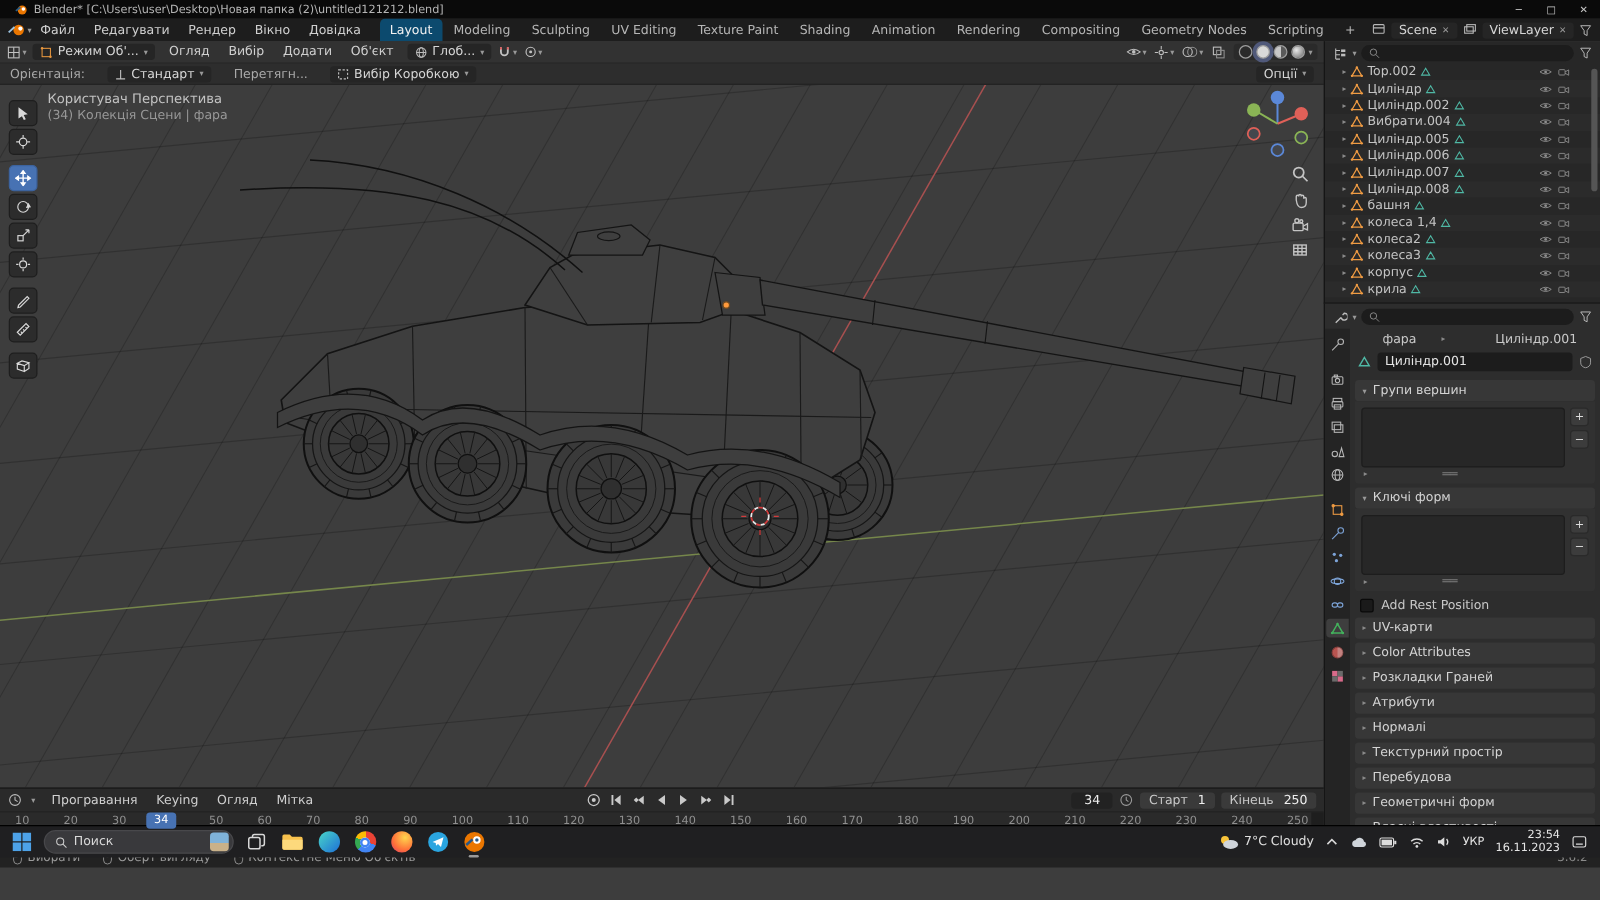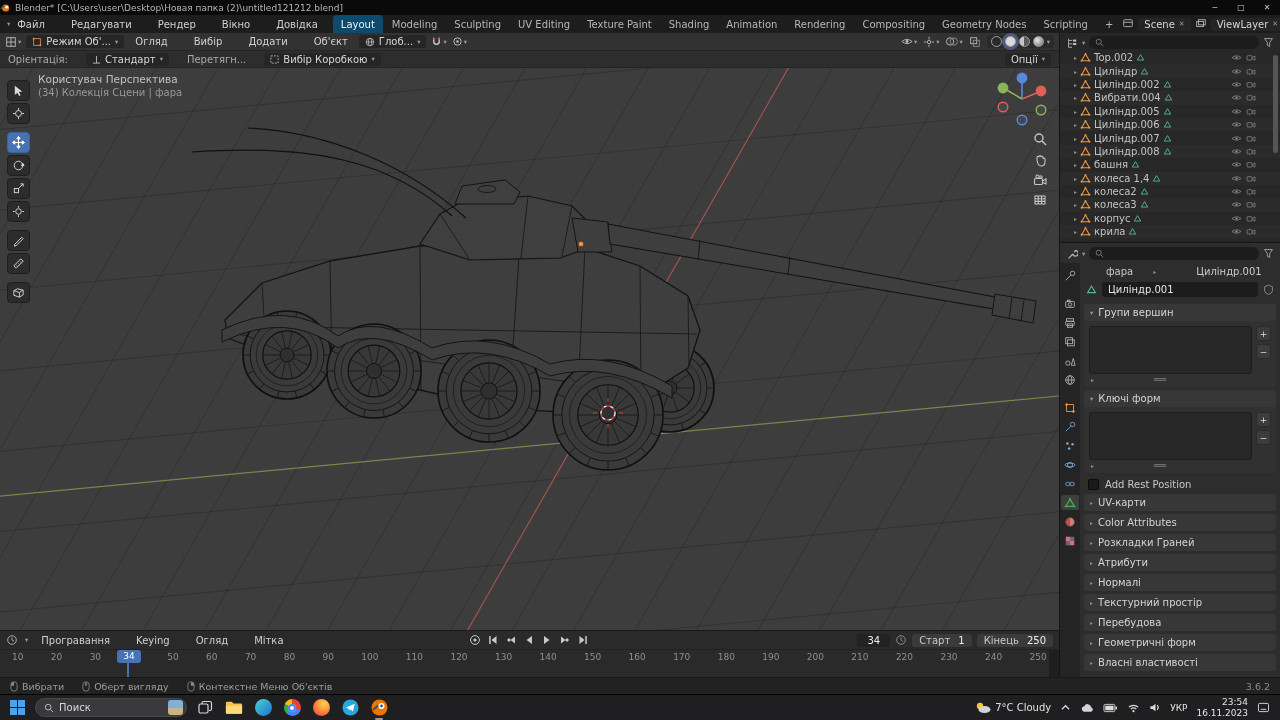--- a/index.html
+++ b/index.html
@@ -1,27 +1,27 @@
 <!DOCTYPE html>
 <html><head>
 <meta charset="utf-8">
 <style>
   *{box-sizing:border-box;margin:0;padding:0}
   body{background:#000;font-family:"DejaVu Sans",sans-serif}
   #root{position:relative;width:1280px;height:720px;overflow:hidden;background:#3d3d3d;font-size:10px;color:#c8c8c8}
   svg{display:block}
   
-  #titlebar{position:absolute;left:0;top:0;width:1280px;height:15px;background:#0a0a0a;display:flex;align-items:center;gap:5px;padding-left:0}
+  #titlebar{position:absolute;left:0;top:0;width:1280px;height:15px;background:#0a0a0a;display:flex;align-items:center;gap:5px;padding-left:12px}
   .title-text{font-size:9px;color:#b5b5b5;white-space:nowrap;overflow:hidden;flex:1}
   .winbtns{display:flex;height:15px}
   .winbtn{width:26px;text-align:center;font-size:8px;line-height:15px;color:#c9c9c9}
   
   #menubar{position:absolute;left:0;top:15px;width:1280px;height:18px;background:#1d1d1d;display:flex;align-items:center;gap:1px;padding:0 6px}
   .menu{padding:1px 6px;border-radius:3px;color:#d0d0d0;white-space:nowrap}
-  .menus{display:flex;align-items:center;gap:14px}
+  .menus{display:flex;align-items:center;gap:3px}
   .wstabs{display:flex;align-items:stretch;height:100%;margin-left:8px;gap:1px}
   .wstab{display:flex;align-items:center;padding:0 8px;color:#b6b6b6;border-radius:4px 4px 0 0;white-space:nowrap}
   .wstab.active{background:#0c4a6e;color:#f1f1f1}
   .mbright{margin-left:auto;display:flex;align-items:center;gap:4px}
   .pill{display:inline-flex;align-items:center;gap:4px;background:#252525;border-radius:3px;padding:1px 6px;color:#d6d6d6;white-space:nowrap}
   .caret{font-size:6.5px;color:#999}
   .xicon{font-size:7px;color:#9a9a9a}
   
   #vph1{position:absolute;left:0;top:33px;width:1059px;height:18px;background:#323232;border-bottom:1px solid #242424;display:flex;align-items:center;gap:5px;padding:0 5px}
   #vph2{position:absolute;left:0;top:51px;width:1059px;height:17px;background:#2d2d2d;border-bottom:1px solid #232323;display:flex;align-items:center;gap:18px;padding:0 8px}
@@ -86,21 +86,21 @@
   .ticks{position:absolute;top:21px;left:0;right:0;display:flex;justify-content:space-between;padding:0 12px;color:#8f8f8f;font-size:9px}
   #tl-after{position:absolute;right:0;top:19px;width:10px;bottom:0;background:rgba(0,0,0,.28)}
   #playhead{position:absolute;left:117px;top:19px;width:24px}
   .ph-box{position:relative;background:#4772b3;color:#fff;border-radius:3px;padding:0 4px;height:13px;line-height:13px;font-size:9px;text-align:center;z-index:2}
   .ph-line{position:absolute;left:10px;top:12px;width:2px;height:16px;background:#4772b3}
   
   #statusbar{position:absolute;left:0;top:677px;width:1280px;height:17px;background:#222;border-top:1px solid #181818;display:flex;align-items:center;gap:18px;padding:0 10px;color:#9c9c9c;font-size:9.5px}
   .hint{display:flex;align-items:center;gap:4px;white-space:nowrap}
   .version{margin-left:auto;color:#8b8b8b}
   
-  #taskbar{position:absolute;left:0;top:694px;width:1280px;height:26px;background:#1f1f21;border-top:1px solid #000;display:flex;align-items:center;gap:7px;padding:0 6px}
+  #taskbar{position:absolute;left:0;top:660px;width:1280px;height:26px;background:#1f1f21;border-top:1px solid #000;display:flex;align-items:center;gap:7px;padding:0 6px}
   .tb-search{width:152px;height:19px;border-radius:10px;background:#39393c;border:1px solid #48484b;display:flex;align-items:center;gap:5px;padding:0 3px 0 8px;color:#d9d9d9}
   .thumb{margin-left:auto;width:15px;height:15px;border-radius:3px;background:linear-gradient(#7fb2d9 55%,#c9b189 55%)}
   .appicon{width:22px;height:22px;display:flex;align-items:center;justify-content:center;position:relative;border-radius:4px}
   .circ{width:17px;height:17px;border-radius:50%}
   .edge{background:linear-gradient(135deg,#49d6c9,#1d6fd6)}
   .chrome{background:conic-gradient(#ea4335 0 30%,#4285f4 30% 62%,#34a853 62% 82%,#fbbc05 82% 100%);position:relative}
   .chrome::after{content:"";position:absolute;left:4.5px;top:4.5px;width:8px;height:8px;border-radius:50%;background:#fff;box-shadow:inset 0 0 0 2px #4285f4}
   .firefox{background:radial-gradient(circle at 65% 30%,#ffd54d,#ff7139 60%,#d6356d)}
   .underline{position:absolute;bottom:-1px;left:7px;width:8px;height:2px;background:#9a9a9a;border-radius:1px}
   .tray{margin-left:auto;display:flex;align-items:center;gap:9px;padding-right:4px;color:#e4e4e4}

